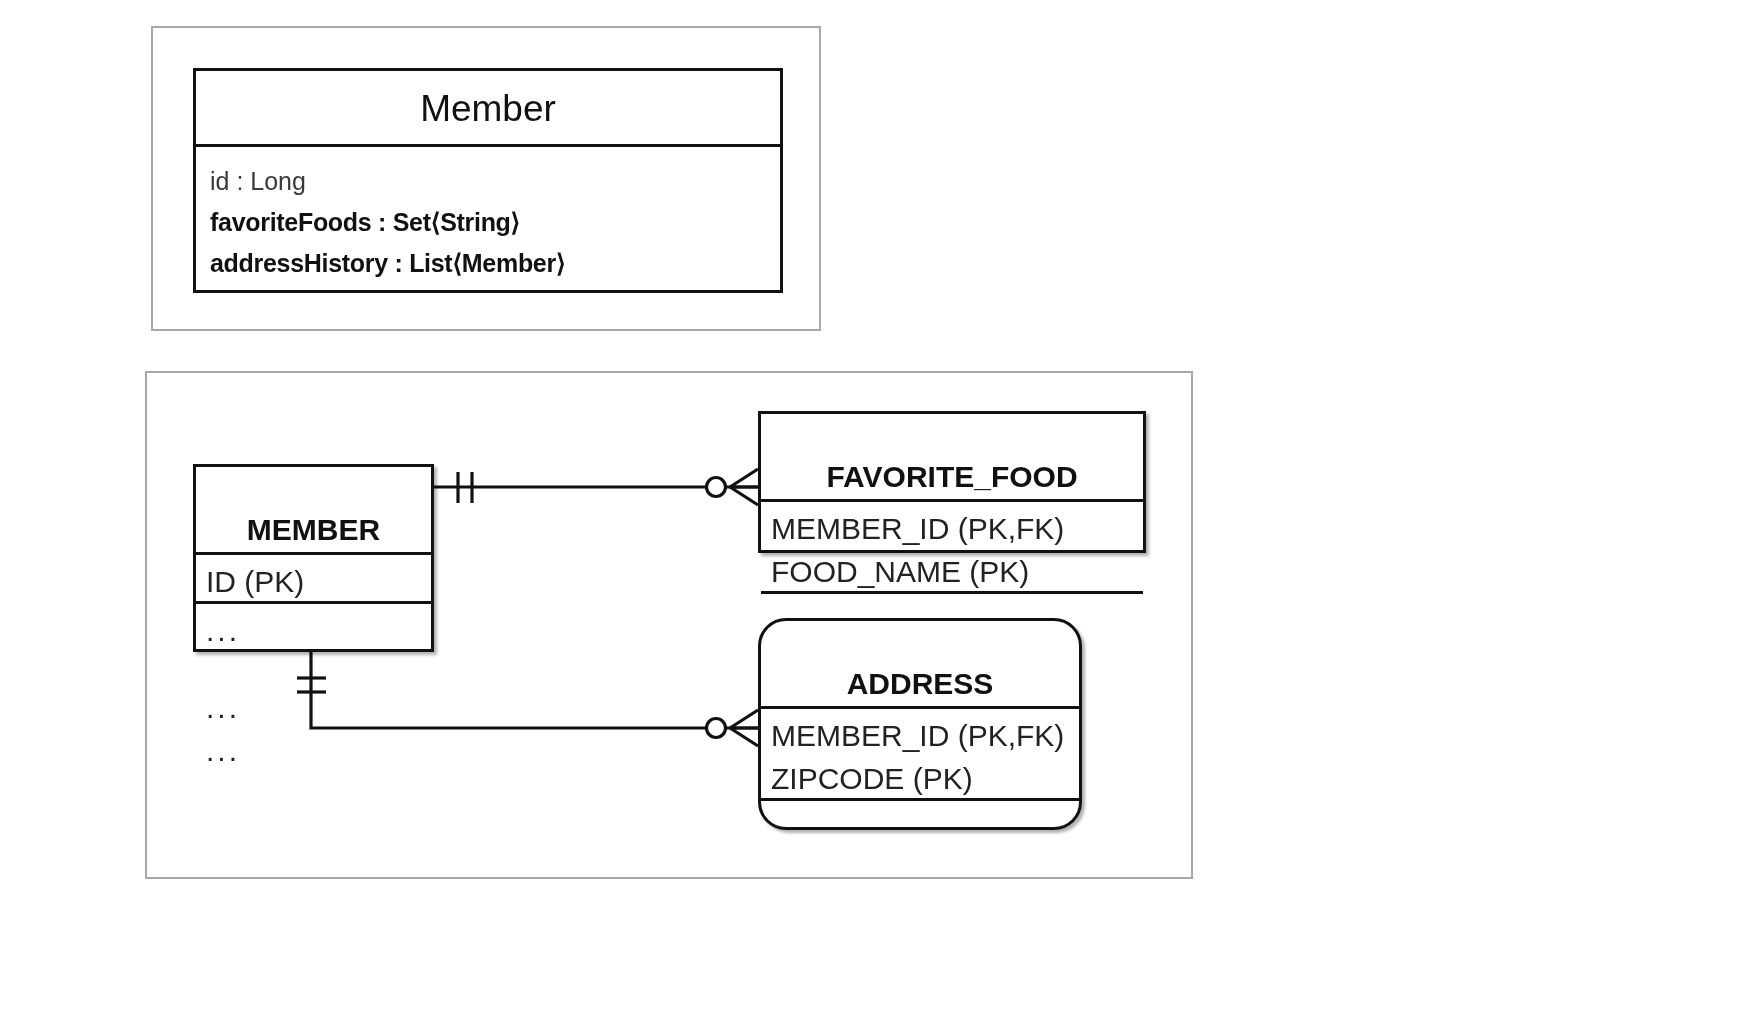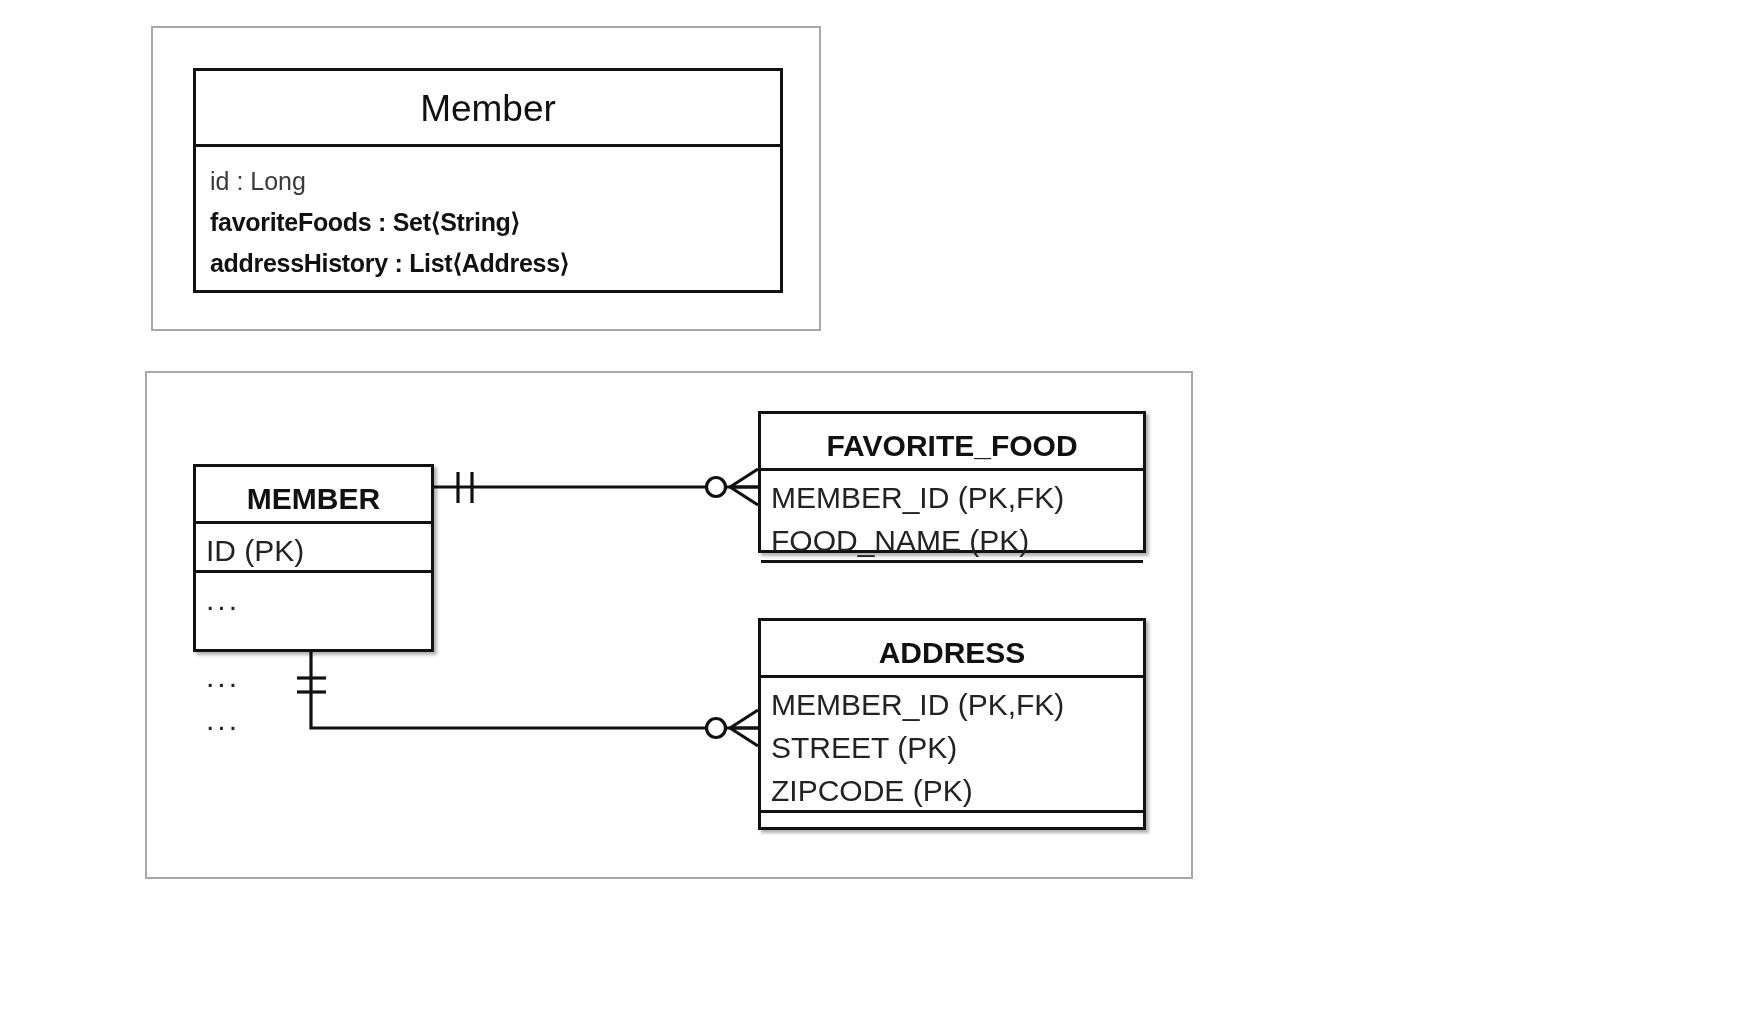--- a/index.html
+++ b/index.html
@@ -65,64 +65,65 @@
     border: 3px solid #111111;
     box-shadow: 3px 3px 3px rgba(0,0,0,0.30);
     z-index: 5;
   }
   .entity-title {
     text-align: center;
     font-size: 30px;
     font-weight: 700;
     color: #111111;
     line-height: 38px;
-    padding: 13px 0 3px 0;
+    padding: 20px 0 3px 0;
     border-bottom: 3px solid #111111;
     white-space: nowrap;
+    margin-top: 24px;
   }
   .entity-section {
     padding: 1px 0 2px 10px;
     border-bottom: 3px solid #111111;
   }
   .entity-section:last-child { border-bottom: none; }
   .entity-row {
     font-size: 30px;
     line-height: 35px;
     color: #222222;
     white-space: nowrap;
     margin-top: 8px;
   }
   .entity-row.ellipsis { letter-spacing: 3px; }
   .spacer-row { height: 34px; }
   .empty-section { height: 30px; }
 
   #ent-member { left: 193px; top: 464px; width: 241px; height: 188px; }
   #ent-favfood { left: 758px; top: 411px; width: 388px; height: 142px; }
-  #ent-address { left: 758px; top: 618px; width: 388px; height: 212px; }
+  #ent-address { left: 758px; top: 618px; width: 324px; height: 212px; border-radius: 28px; }
 
   
   #connectors {
     position: absolute;
     left: 0; top: 0;
     width: 1746px; height: 1036px;
     pointer-events: none;
     z-index: 2;
   }
 </style>
 </head>
 <body>
 
 <div class="frame" id="uml-frame">
 
   <div class="uml-class" id="uml-member">
     <div class="uml-title">Member</div>
     <div class="uml-body">
       <div class="uml-attr thin">id : Long</div>
       <div class="uml-attr bold">favoriteFoods : Set⟨String⟩</div>
-      <div class="uml-attr bold">addressHistory : List⟨Address⟩</div>
+      <div class="uml-attr bold">addressHistory : List⟨Member⟩</div>
     </div>
   </div>
 
 </div>
 
 <div class="frame" id="erd-frame"></div>
 
 <svg id="connectors" viewBox="0 0 1746 1036" xmlns="http://www.w3.org/2000/svg">
   <g stroke="#111111" stroke-width="3.2" fill="none" stroke-linecap="butt">
 
@@ -163,17 +164,16 @@
     <div class="entity-row">MEMBER_ID (PK,FK)</div>
     <div class="entity-row">FOOD_NAME (PK)</div>
   </div>
   <div class="entity-section empty-section"></div>
 </div>
 
 <div class="entity" id="ent-address">
   <div class="entity-title">ADDRESS</div>
   <div class="entity-section">
     <div class="entity-row">MEMBER_ID (PK,FK)</div>
-    <div class="entity-row">STREET (PK)</div>
     <div class="entity-row">ZIPCODE (PK)</div>
   </div>
   <div class="entity-section empty-section"></div>
 </div>
 
 </body></html>

